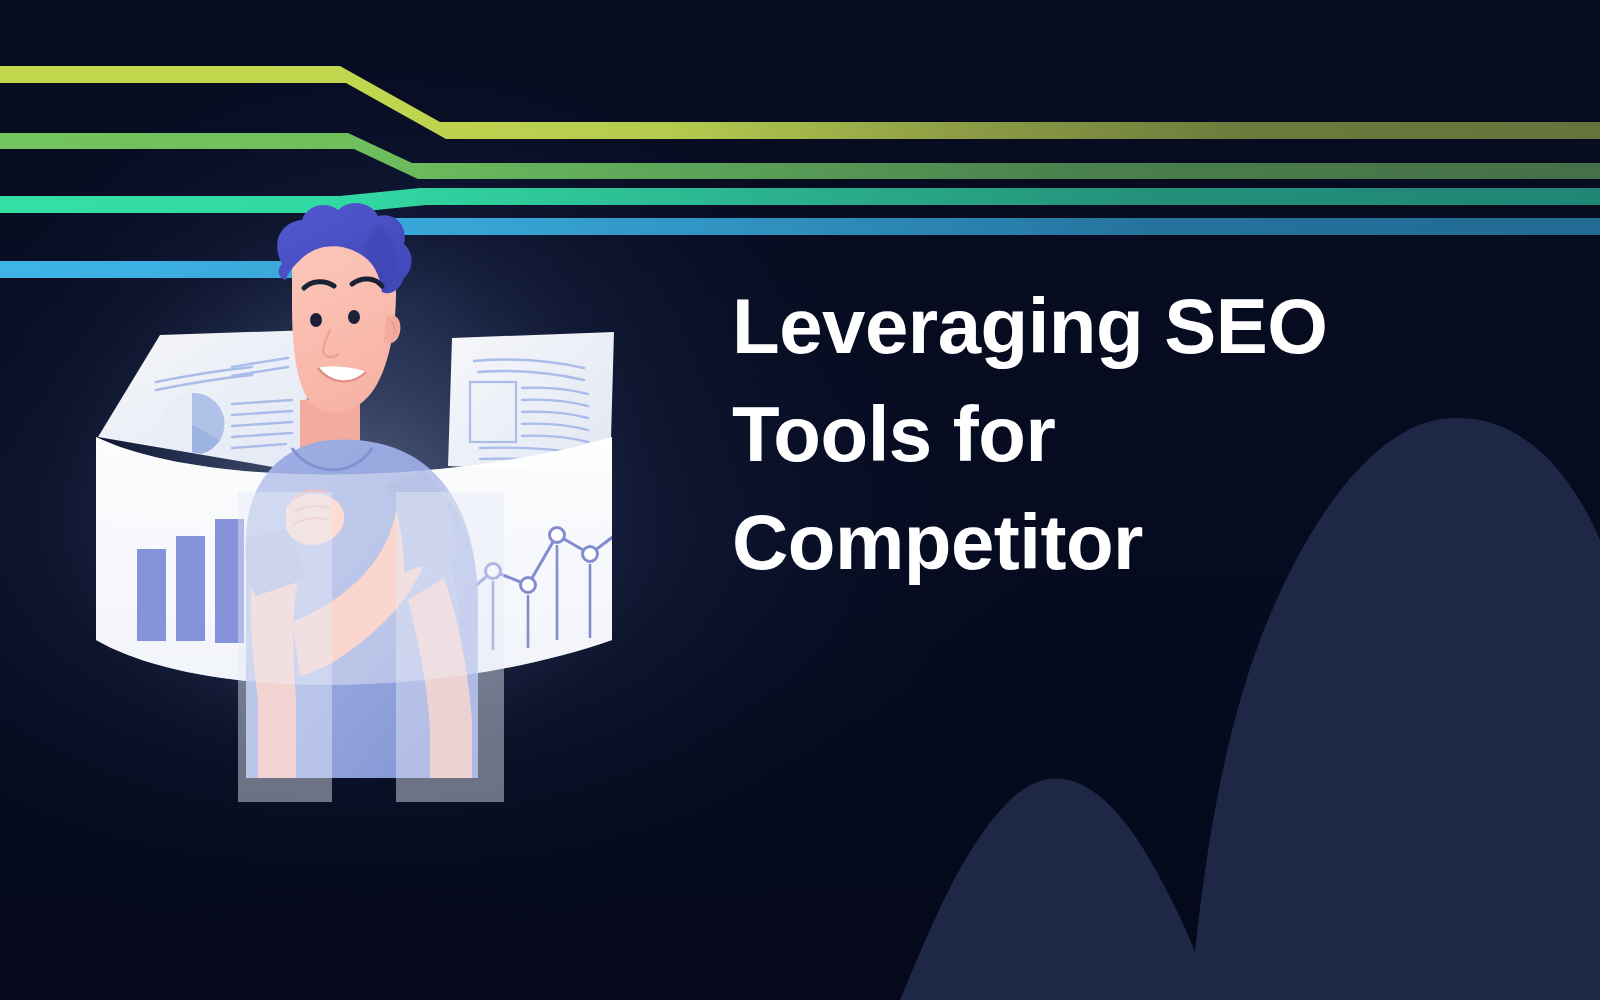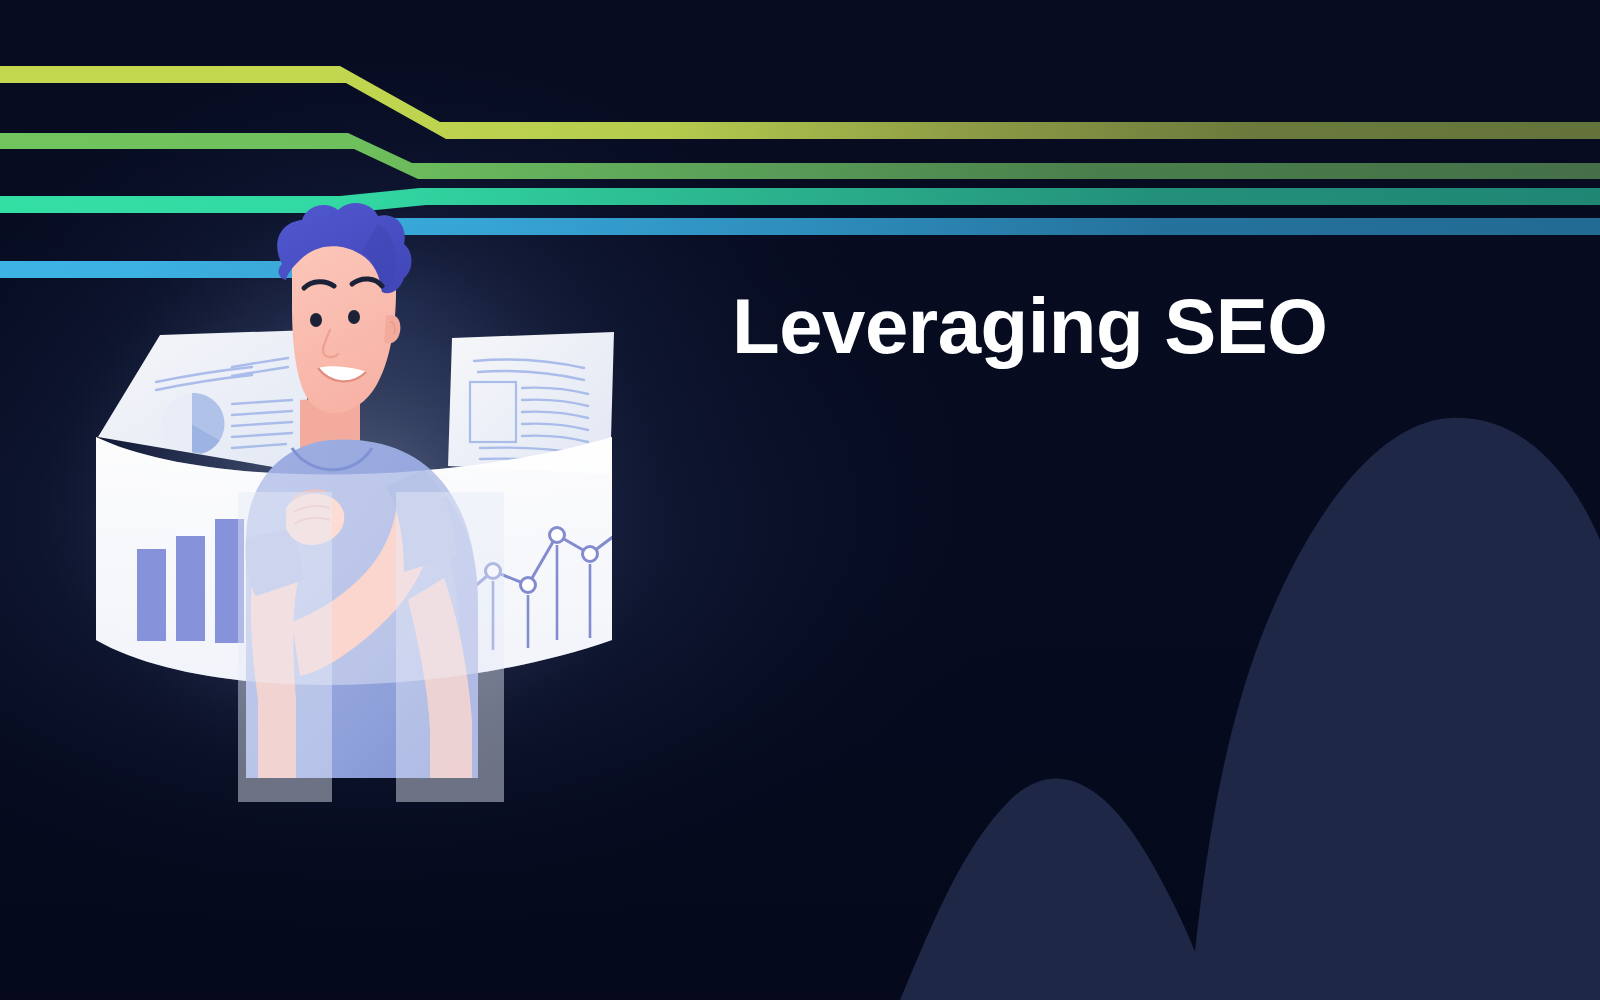--- a/index.html
+++ b/index.html
@@ -283,15 +283,17 @@
     </g>
   </svg>
 
   <svg class="svg-full" viewBox="0 0 1600 1000" aria-hidden="true">
     <path d="M900,1000 C930,930 960,850 1010,800 C1060,752 1110,790 1150,860 C1182,916 1200,960 1212,1000 Z
              M1190,1000 C1200,900 1215,760 1260,640 C1310,510 1380,422 1450,418 C1520,414 1570,470 1600,540 L1600,1000 Z" fill="#1e2746"></path>
   </svg>
 
   <div id="title-block">
     <span class="title-line">Leveraging SEO</span>
+    <span class="title-line">Tools for</span>
+    <span class="title-line">Competitor</span>
   </div>
 
 </div>
 
 </body></html>

